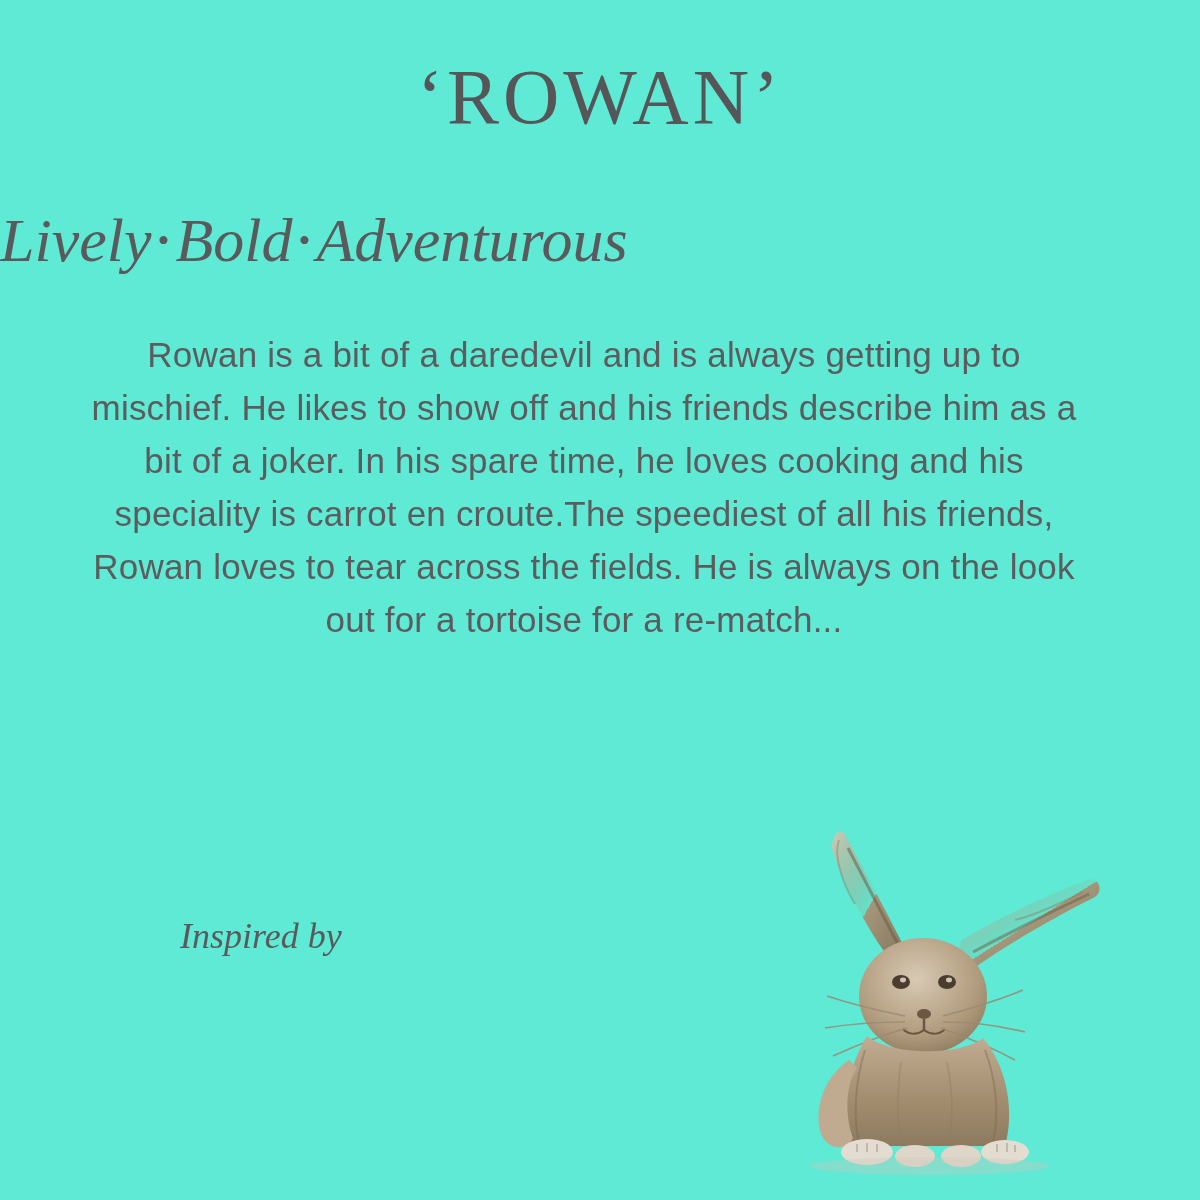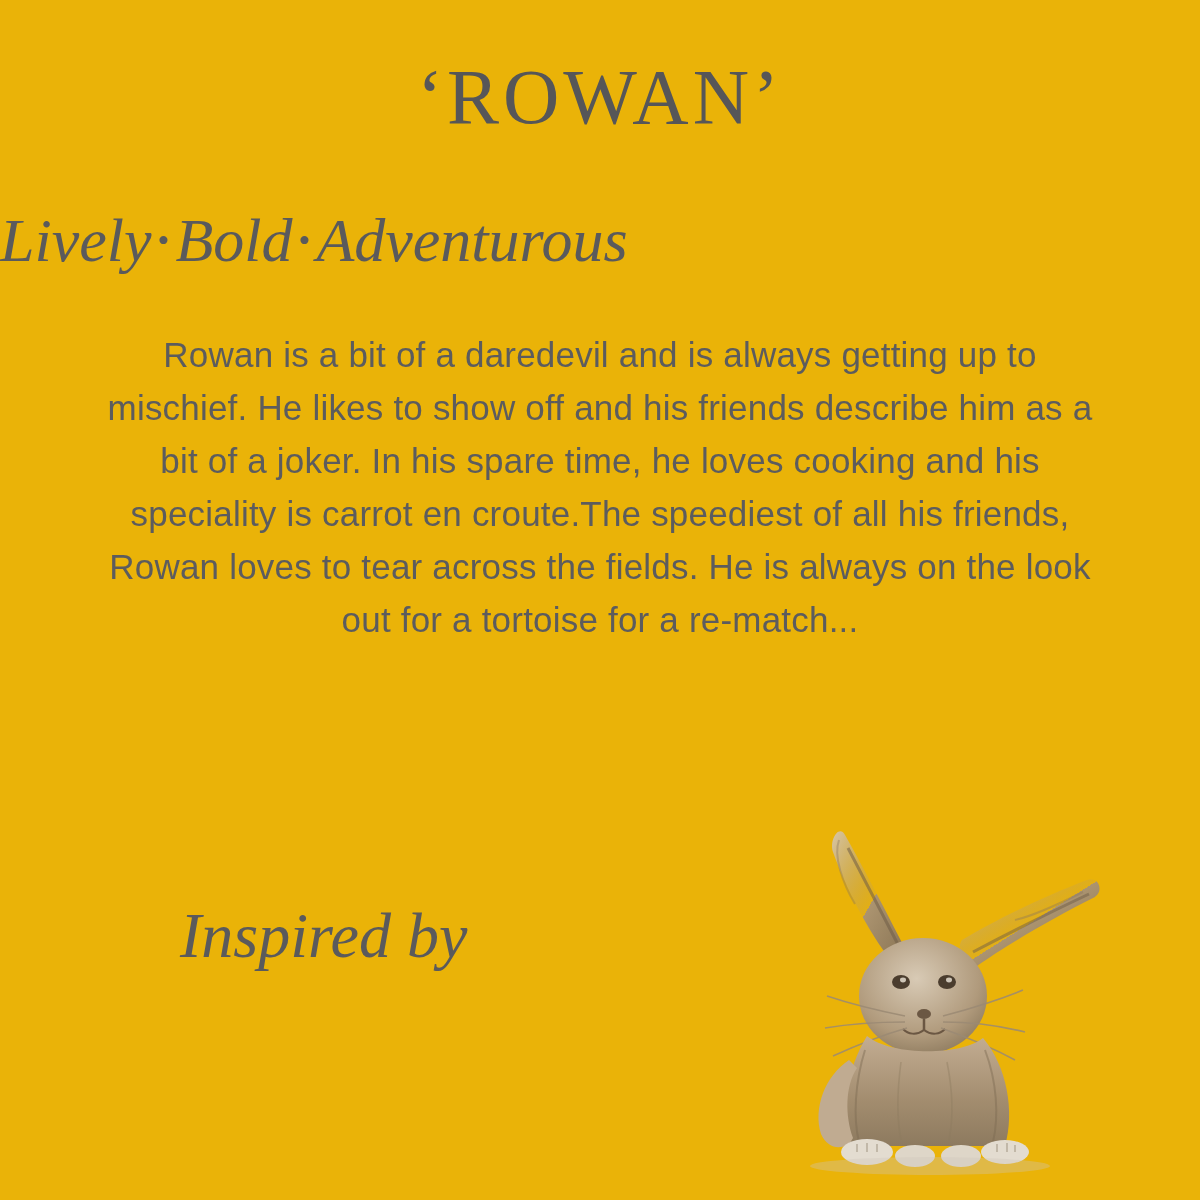--- a/index.html
+++ b/index.html
@@ -12,21 +12,21 @@
     height: 1200px;
     font-family: "Liberation Sans", sans-serif;
     color: #58585a;
     position: relative;
     overflow: hidden;
   }
 
   .card {
     position: absolute;
     inset: 0;
-    background: #eab308;
+    background: #5eead4;
   }
 
   .title {
     position: absolute;
     top: 52px;
     left: 0;
     width: 1200px;
     text-align: center;
     font-family: "Liberation Serif", serif;
     font-size: 78px;
@@ -52,37 +52,37 @@
     font-size: 34px;
     vertical-align: middle;
     padding: 0 6px;
     position: relative;
     top: -6px;
   }
 
   .body-text {
     position: absolute;
     top: 328px;
-    left: 100px;
+    left: 84px;
     width: 1000px;
     text-align: center;
     font-family: "Liberation Sans", sans-serif;
     font-size: 35px;
     line-height: 53px;
     color: #5c5c5e;
     letter-spacing: 0.2px;
   }
 
   .inspired {
     position: absolute;
     left: 180px;
     top: 900px;
     font-family: "Liberation Serif", serif;
     font-style: italic;
-    font-size: 64px;
+    font-size: 36px;
     line-height: 72px;
     color: #5a5a5c;
   }
 
   .hare {
     position: absolute;
     right: 55px;
     bottom: 20px;
     width: 430px;
     height: 380px;

